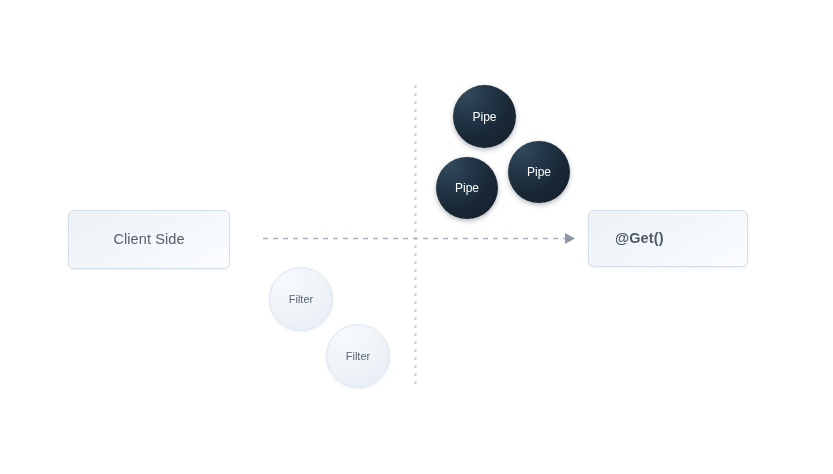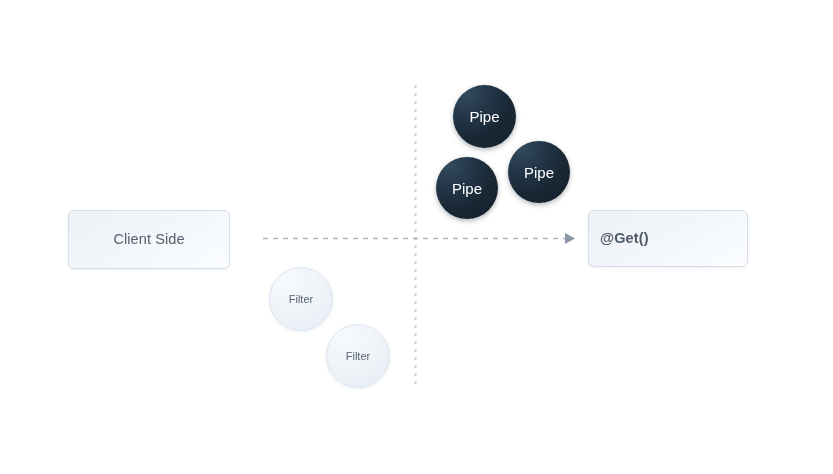--- a/index.html
+++ b/index.html
@@ -36,21 +36,21 @@
     width: 162px;
     height: 59px;
     justify-content: center;
   }
   #handler-box {
     left: 588px;
     top: 210px;
     width: 160px;
     height: 57px;
     justify-content: flex-start;
-    padding-left: 11px;
+    padding-left: 26px;
   }
   .box-label {
     font-size: 14.5px;
     color: #55606e;
     letter-spacing: 0.1px;
     line-height: 1.25;
     white-space: nowrap;
   }
   .box-label.bold {
     font-weight: bold;
@@ -66,21 +66,21 @@
     justify-content: center;
     box-sizing: border-box;
   }
   .circle-pipe {
     background:
       radial-gradient(circle at 22% 14%, #33495c 0%, #24384a 28%, #1a2836 60%, #131e29 100%);
     box-shadow: 0 2px 5px rgba(20,32,45,0.32);
   }
   .circle-pipe .circle-label {
     color: #ffffff;
-    font-size: 15px;
+    font-size: 12px;
   }
   .circle-filter {
     background:
       radial-gradient(circle at 30% 20%, #f7fafd 0%, #eef3f8 55%, #e4ebf3 100%);
     border: 1px solid #dde5ee;
     box-shadow: 0 1px 3px rgba(100,120,145,0.13);
   }
   .circle-filter .circle-label {
     color: #586472;
     font-size: 11px;

